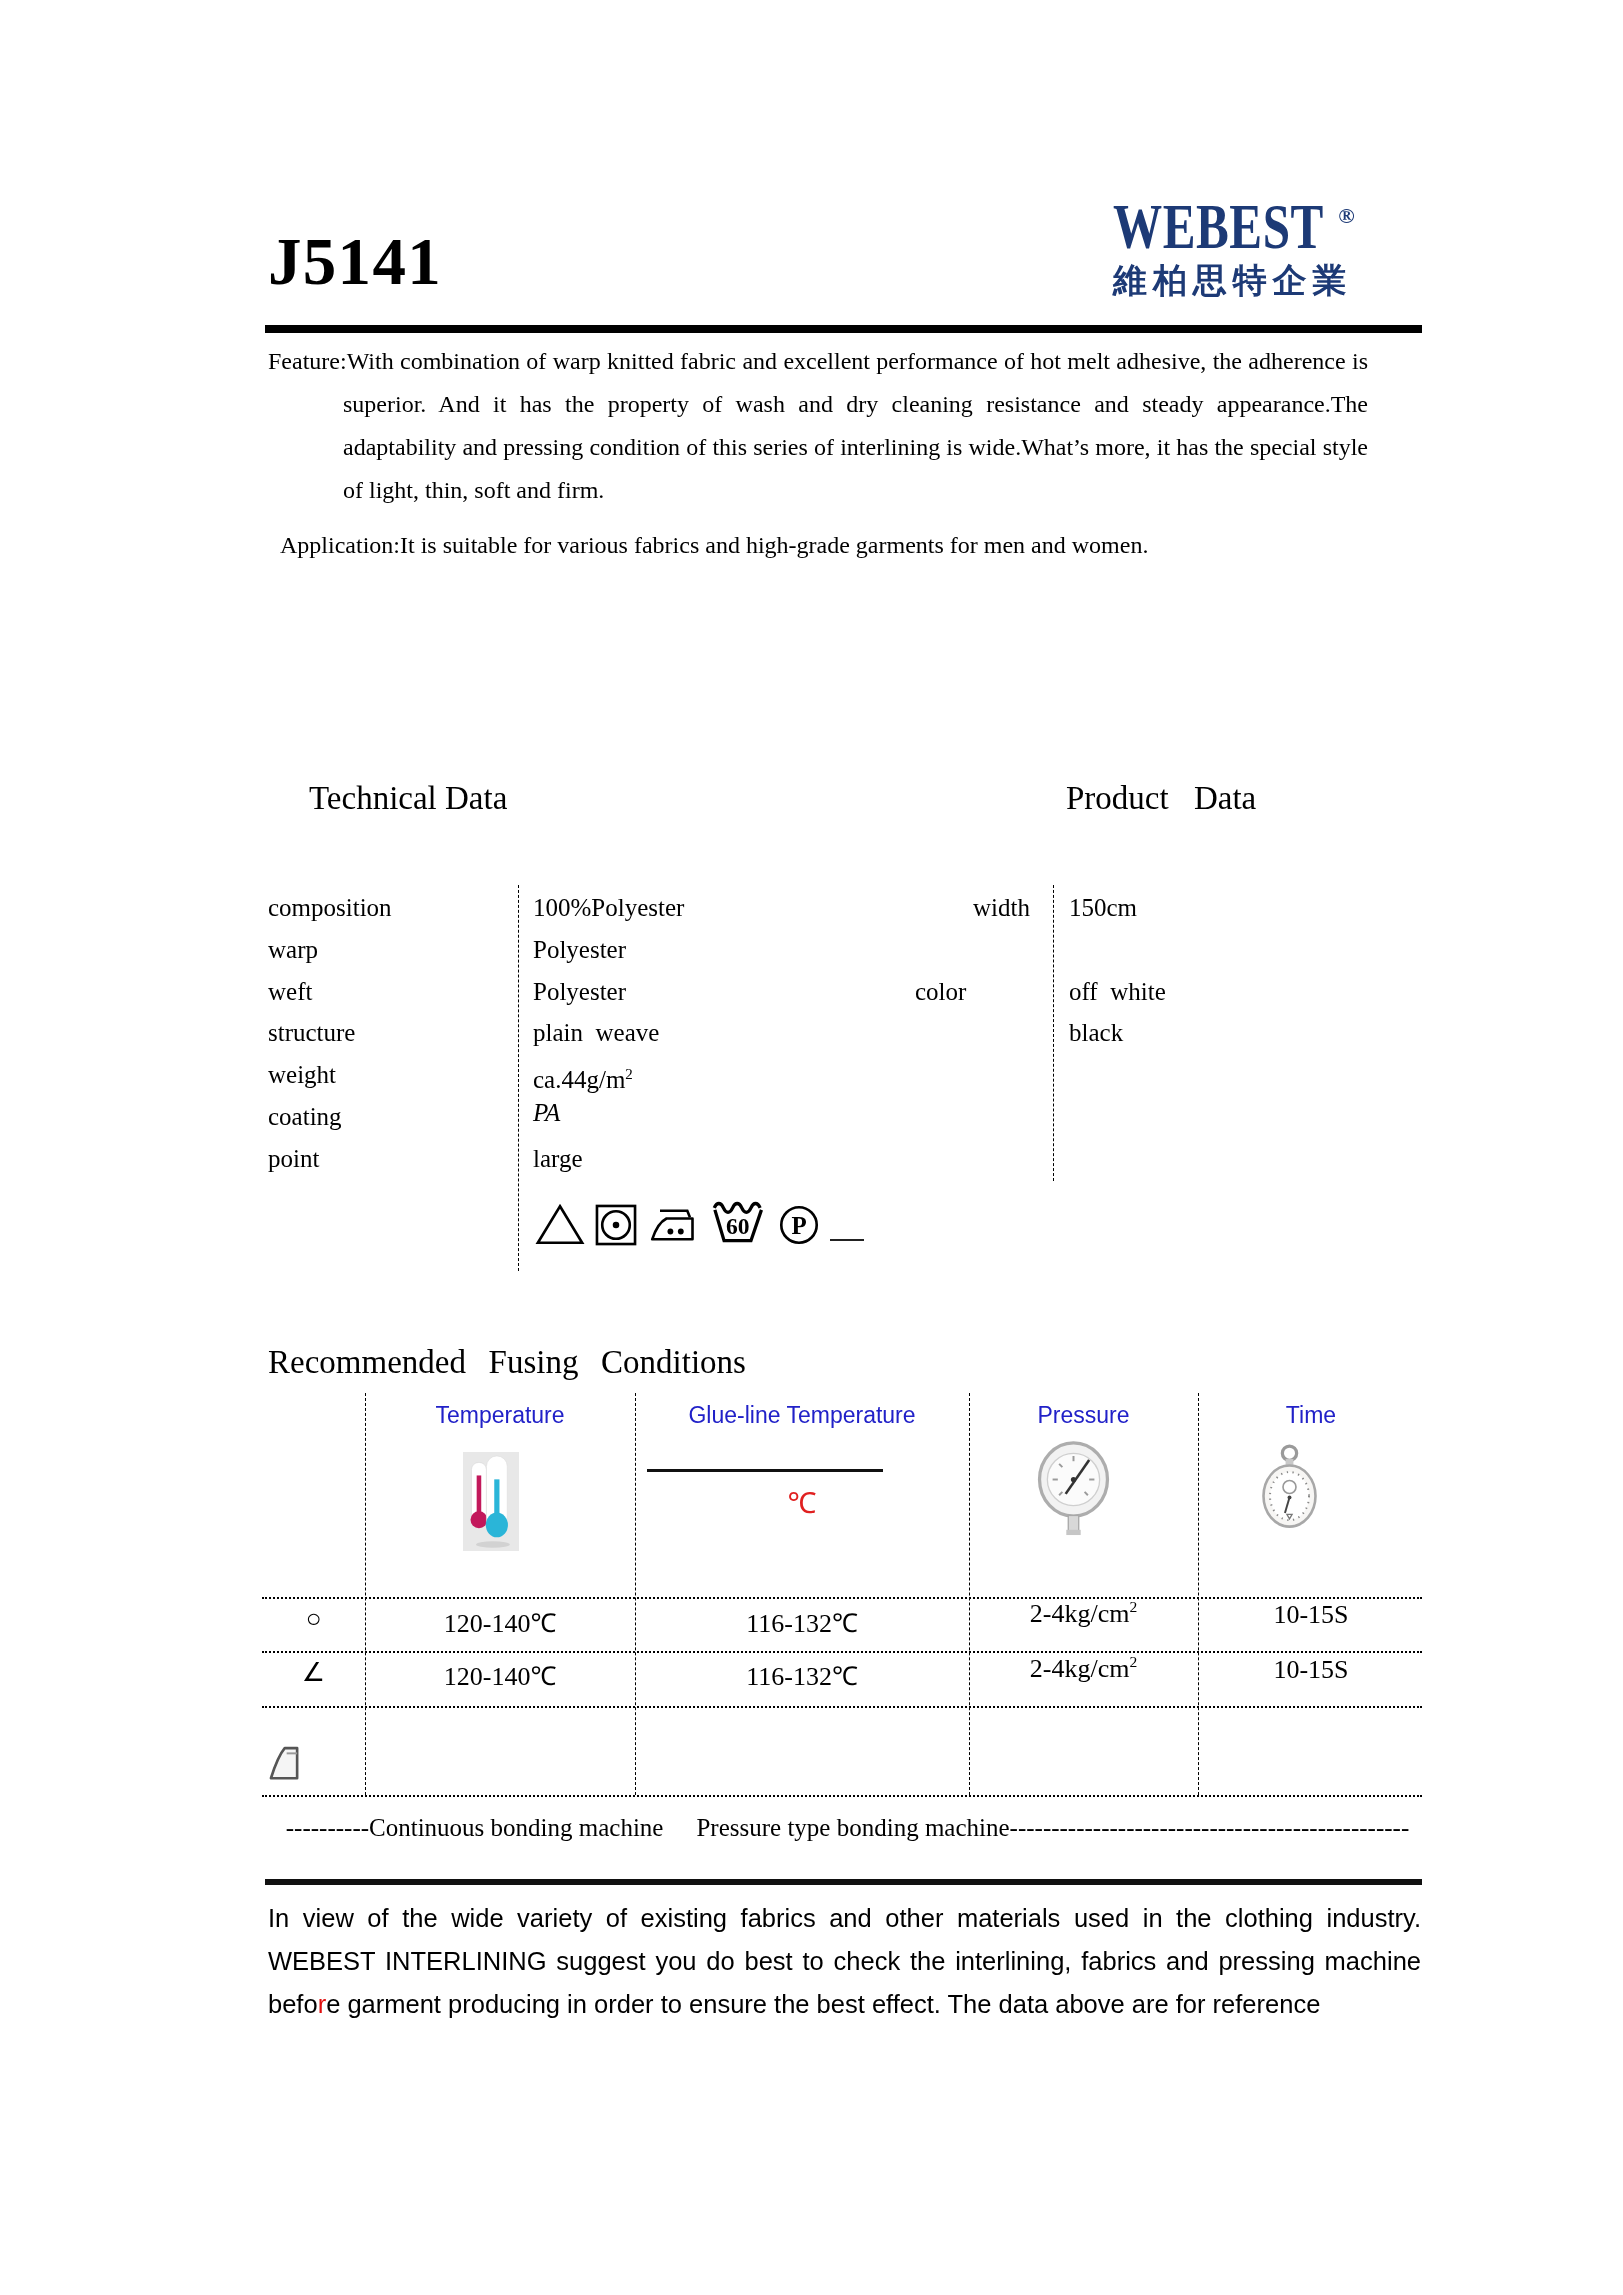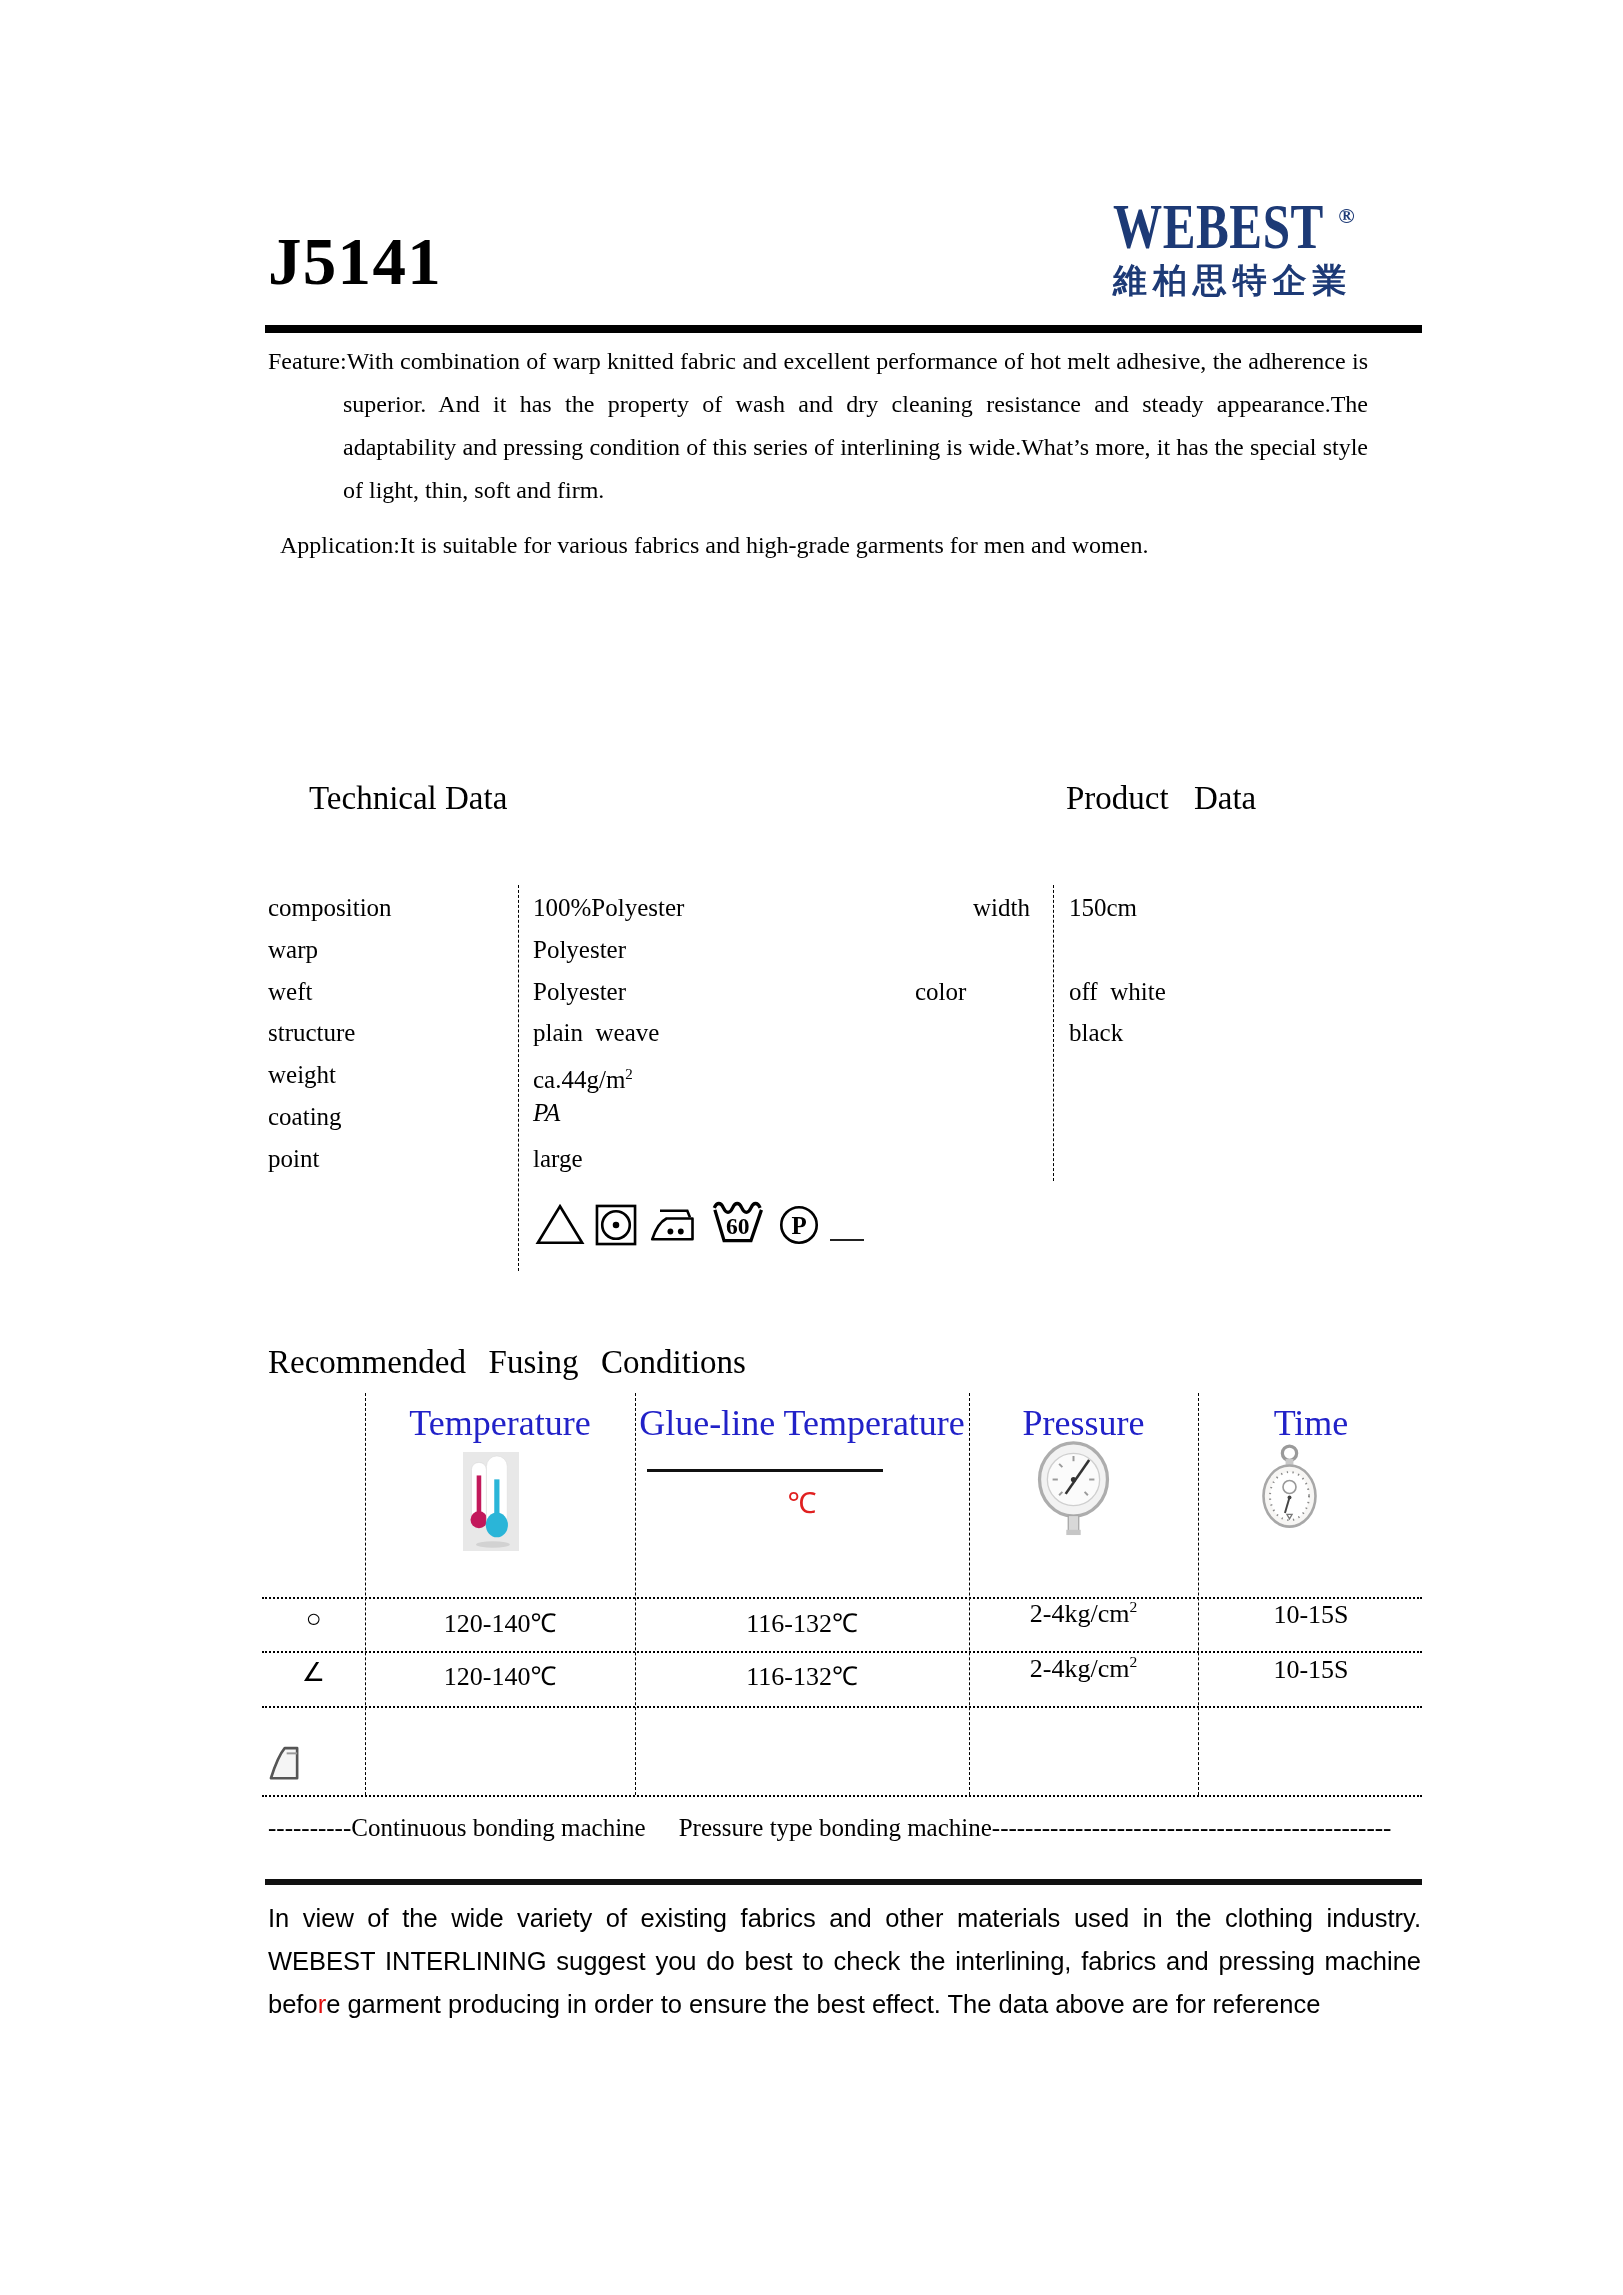--- a/index.html
+++ b/index.html
@@ -4,21 +4,21 @@
 <style>
   html,body{margin:0;padding:0;background:#888;}
   .page{
     position:relative;
     width:1623px;height:2295px;
     background:#ffffff;
     font-family:"Liberation Serif", serif;
     color:#000;
     overflow:hidden;
   }
-  .abs{position:absolute;}
+  .abs{position:absolute;text-align:center;}
 
   
   .doc-title{left:268px;top:223px;font-size:67px;font-weight:bold;letter-spacing:1.3px;}
   .logo{left:1113px;top:196px;width:268px;text-align:left;color:#1d3a76;}
   .logo-brand{font-size:63px;font-weight:bold;letter-spacing:0.7px;display:inline-block;transform:scaleX(.78);transform-origin:left center;line-height:1;}
   .logo-reg{font-size:22px;vertical-align:25px;margin-left:-45px;font-weight:bold;}
   .logo-cn{font-size:34px;font-weight:bold;letter-spacing:5.9px;margin-top:2.6px;line-height:1.1;}
   .rule-thick{left:265px;top:325px;width:1157px;height:7.9px;background:#000;}
   .rule-thin{left:265px;top:1879px;width:1157px;height:5.9px;background:#111;}
 
@@ -37,21 +37,21 @@
   .trow{position:absolute;font-size:25px;line-height:29px;white-space:pre;}
   .vdash{position:absolute;border-left:1.3px dashed #000;width:0;}
   .hdot{position:absolute;border-top:2px dotted #000;height:0;}
 
   
   .care{left:535px;top:1198px;display:flex;align-items:flex-end;gap:10px;height:48px;}
   .care svg{display:block;}
   .care-line{width:34px;height:2px;background:#222;margin-bottom:5.2px;}
 
   
-  .fhead{position:absolute;top:1402px;font-size:36px;color:#2121c8;font-family:Liberation Serif, serif;text-align:center;}
+  .fhead{position:absolute;top:1402px;font-size:23px;color:#2121c8;font-family:Liberation Sans, sans-serif;text-align:center;}
   .fcell{position:absolute;font-size:26px;text-align:center;}
   .c-sym{left:262px;width:103px;}
   .c-temp{left:365px;width:270px;}
   .c-glue{left:635px;width:334px;}
   .c-press{left:969px;width:229px;}
   .c-time{left:1198px;width:226px;}
   .r1{top:1604px;}
   .r2{top:1657px;}
   .glue-line{left:647px;top:1469px;width:236px;height:2.6px;background:#111;}
   .glue-unit{left:635px;top:1482px;width:334px;text-align:center;font-size:29px;color:#e02020;}

